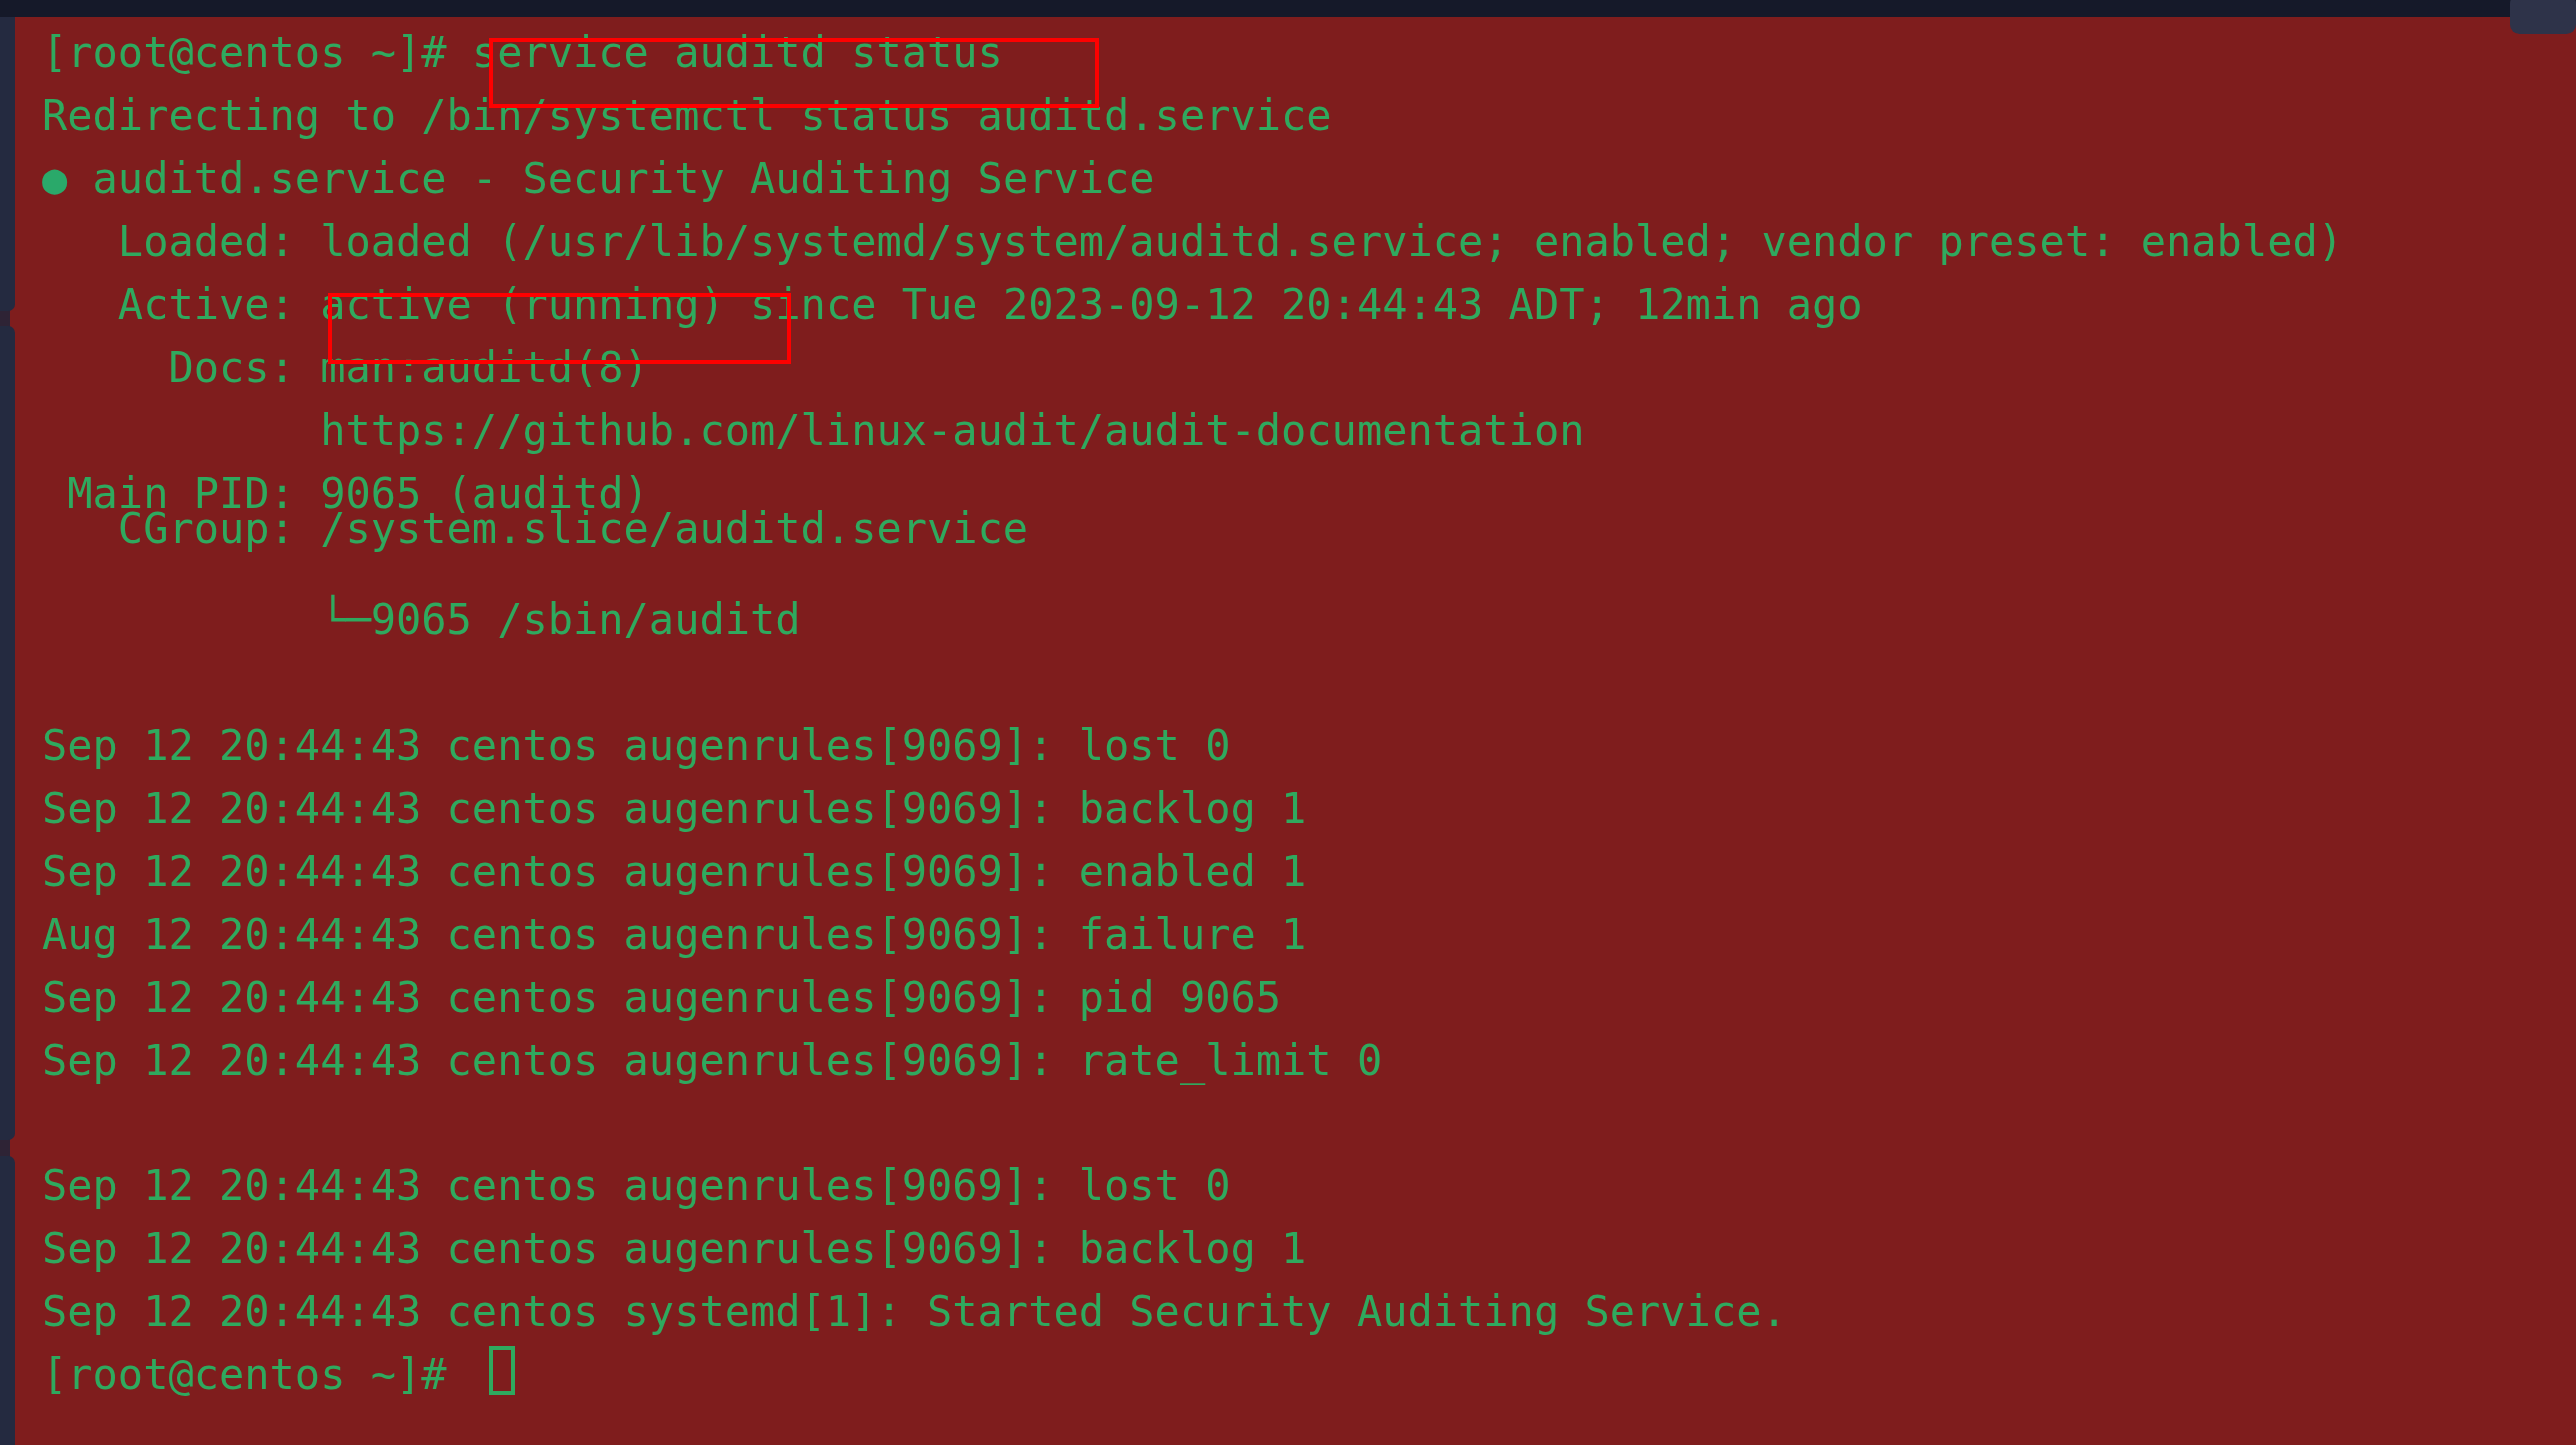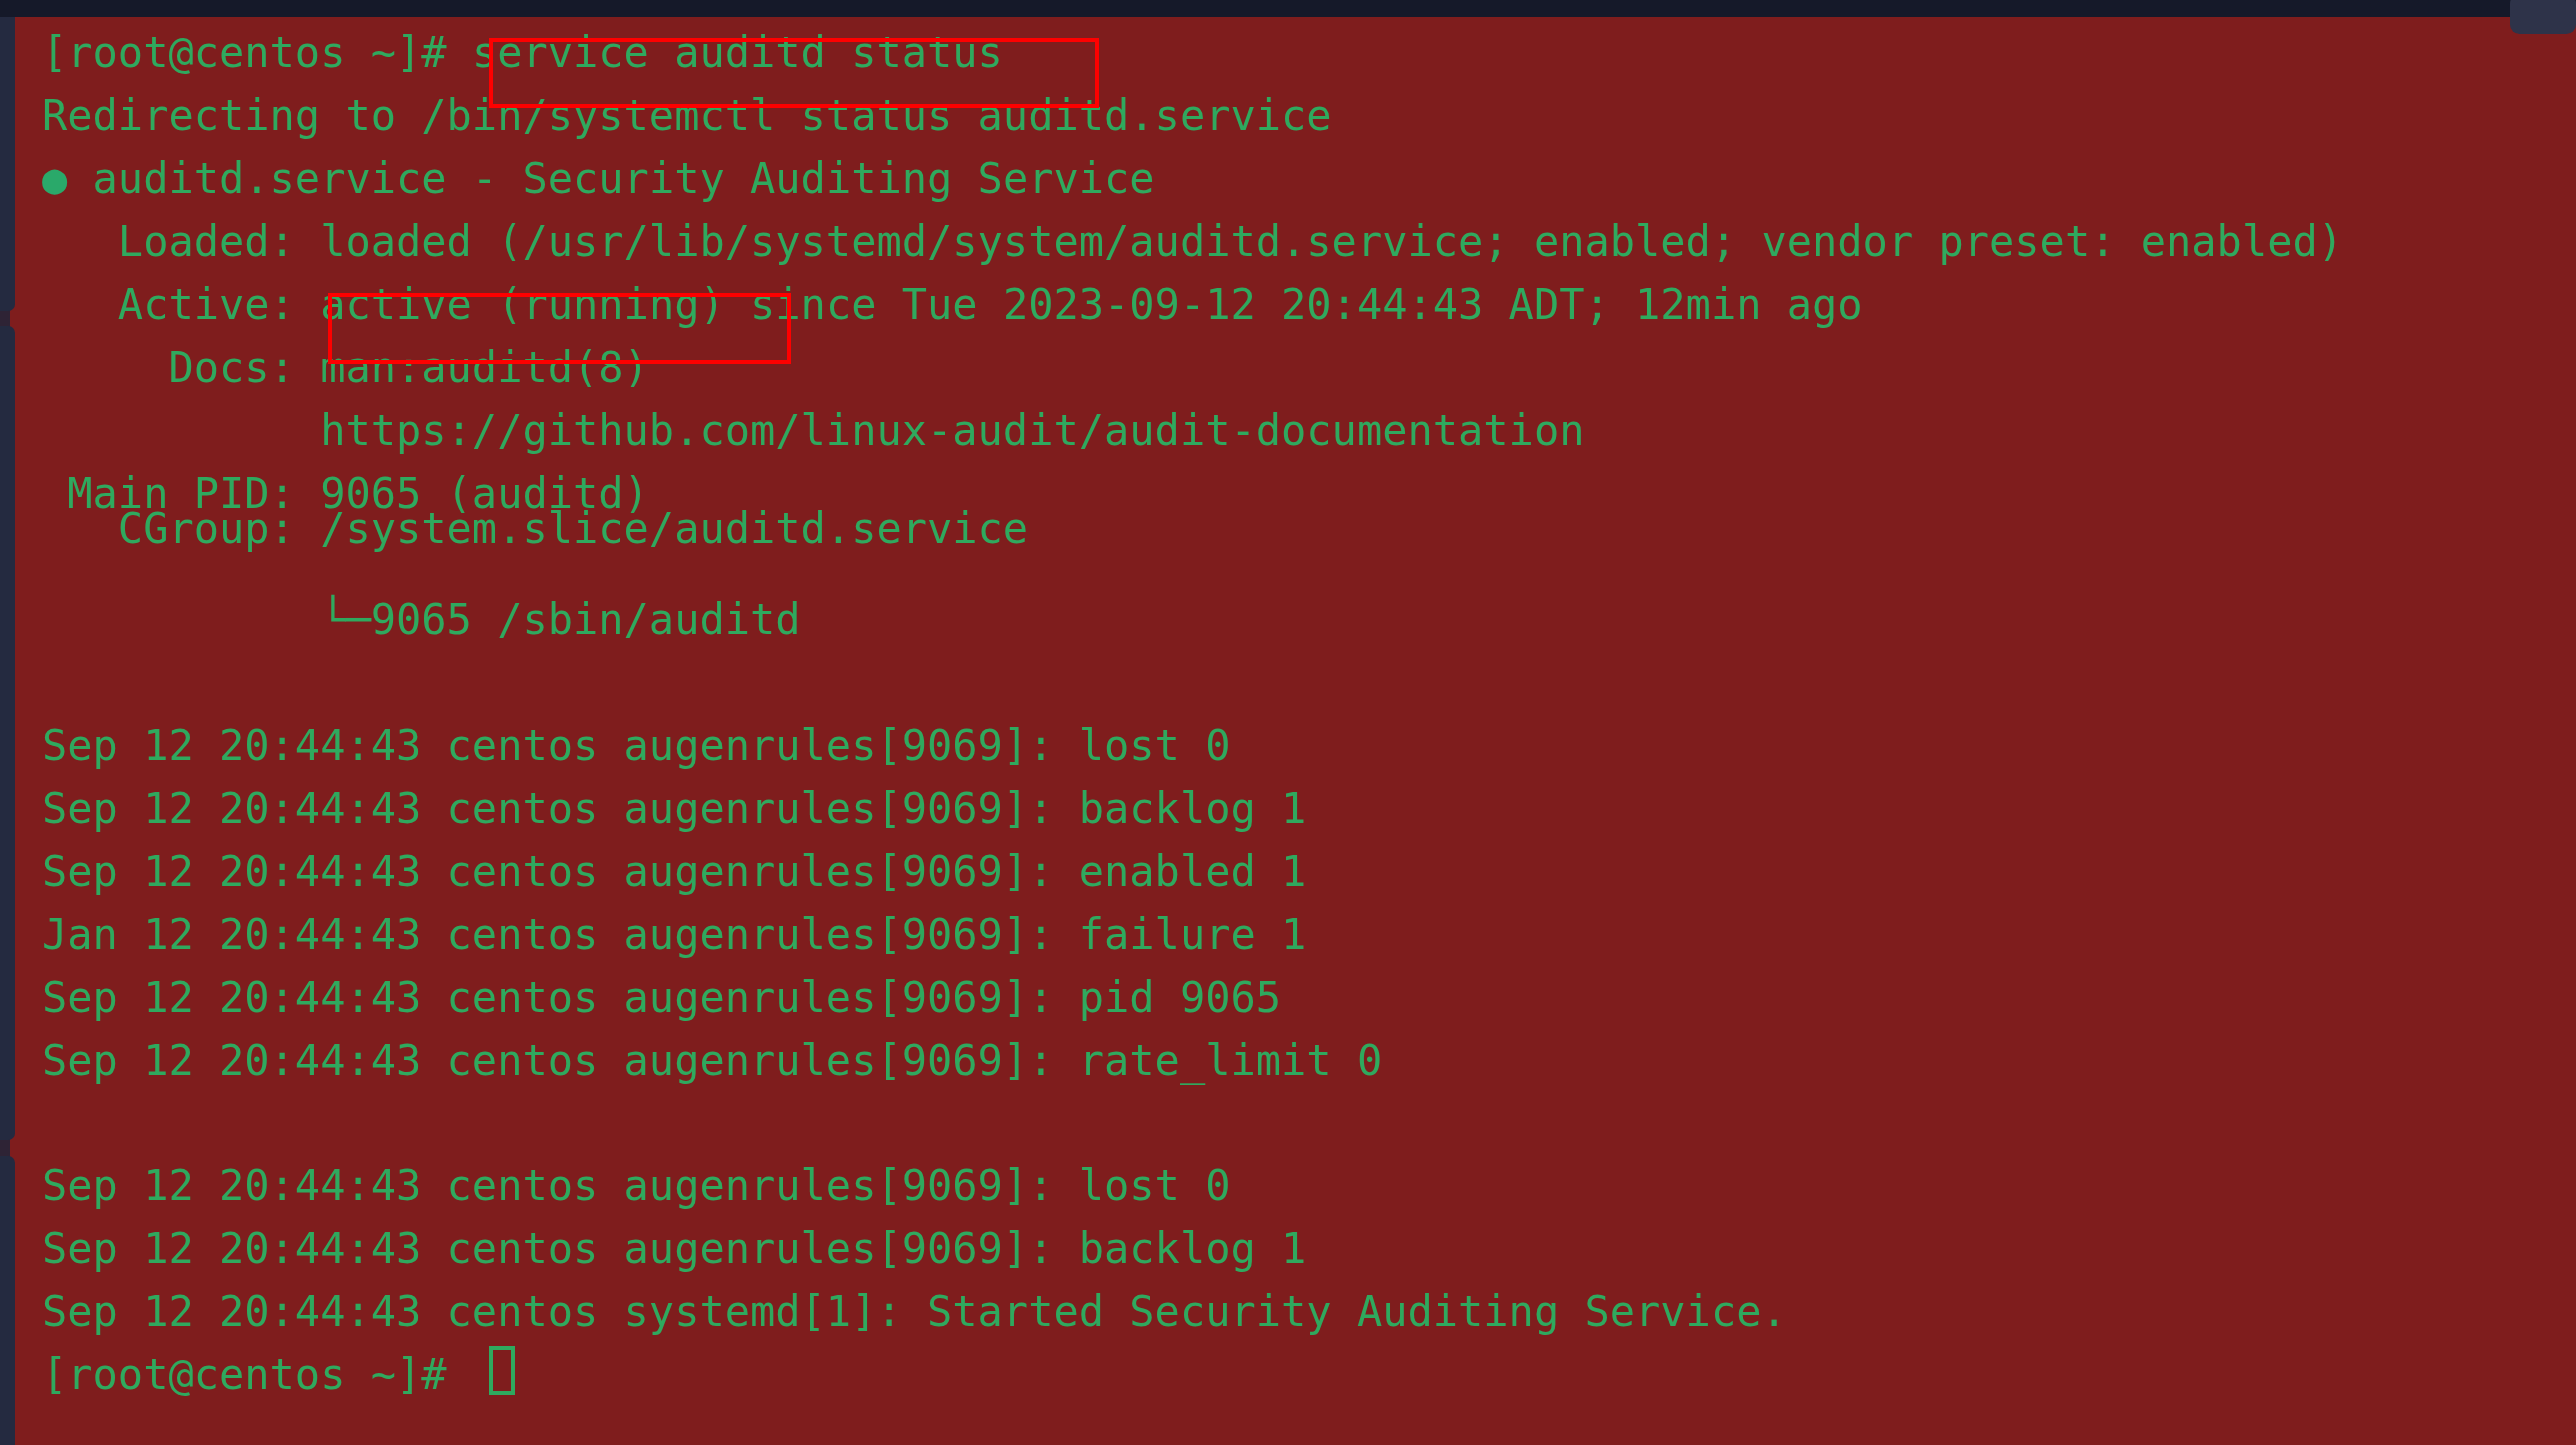--- a/index.html
+++ b/index.html
@@ -126,21 +126,21 @@
 
     <div class="line" style="top:480px">   CGroup: /system.slice/auditd.service</div>
 
     <div class="line" style="top:571px">           └─9065 /sbin/auditd</div>
 
     <div class="line" style="top:634px"></div>
 
     <div class="line" style="top:697px">Sep 12 20:44:43 centos augenrules[9069]: lost 0</div>
     <div class="line" style="top:760px">Sep 12 20:44:43 centos augenrules[9069]: backlog 1</div>
     <div class="line" style="top:823px">Sep 12 20:44:43 centos augenrules[9069]: enabled 1</div>
-    <div class="line" style="top:886px">Jan 12 20:44:43 centos augenrules[9069]: failure 1</div>
+    <div class="line" style="top:886px">Aug 12 20:44:43 centos augenrules[9069]: failure 1</div>
     <div class="line" style="top:949px">Sep 12 20:44:43 centos augenrules[9069]: pid 9065</div>
     <div class="line" style="top:1012px">Sep 12 20:44:43 centos augenrules[9069]: rate_limit 0</div>
     <div class="line" style="top:1137px">Sep 12 20:44:43 centos augenrules[9069]: lost 0</div>
     <div class="line" style="top:1200px">Sep 12 20:44:43 centos augenrules[9069]: backlog 1</div>
     <div class="line" style="top:1263px">Sep 12 20:44:43 centos systemd[1]: Started Security Auditing Service.</div>
 
     <div class="line" style="top:1326px">[root@centos ~]# </div>
     <div class="cursor" style="left:447px; top:1329px; width:26px; height:49px;"></div>
 
   </div>

